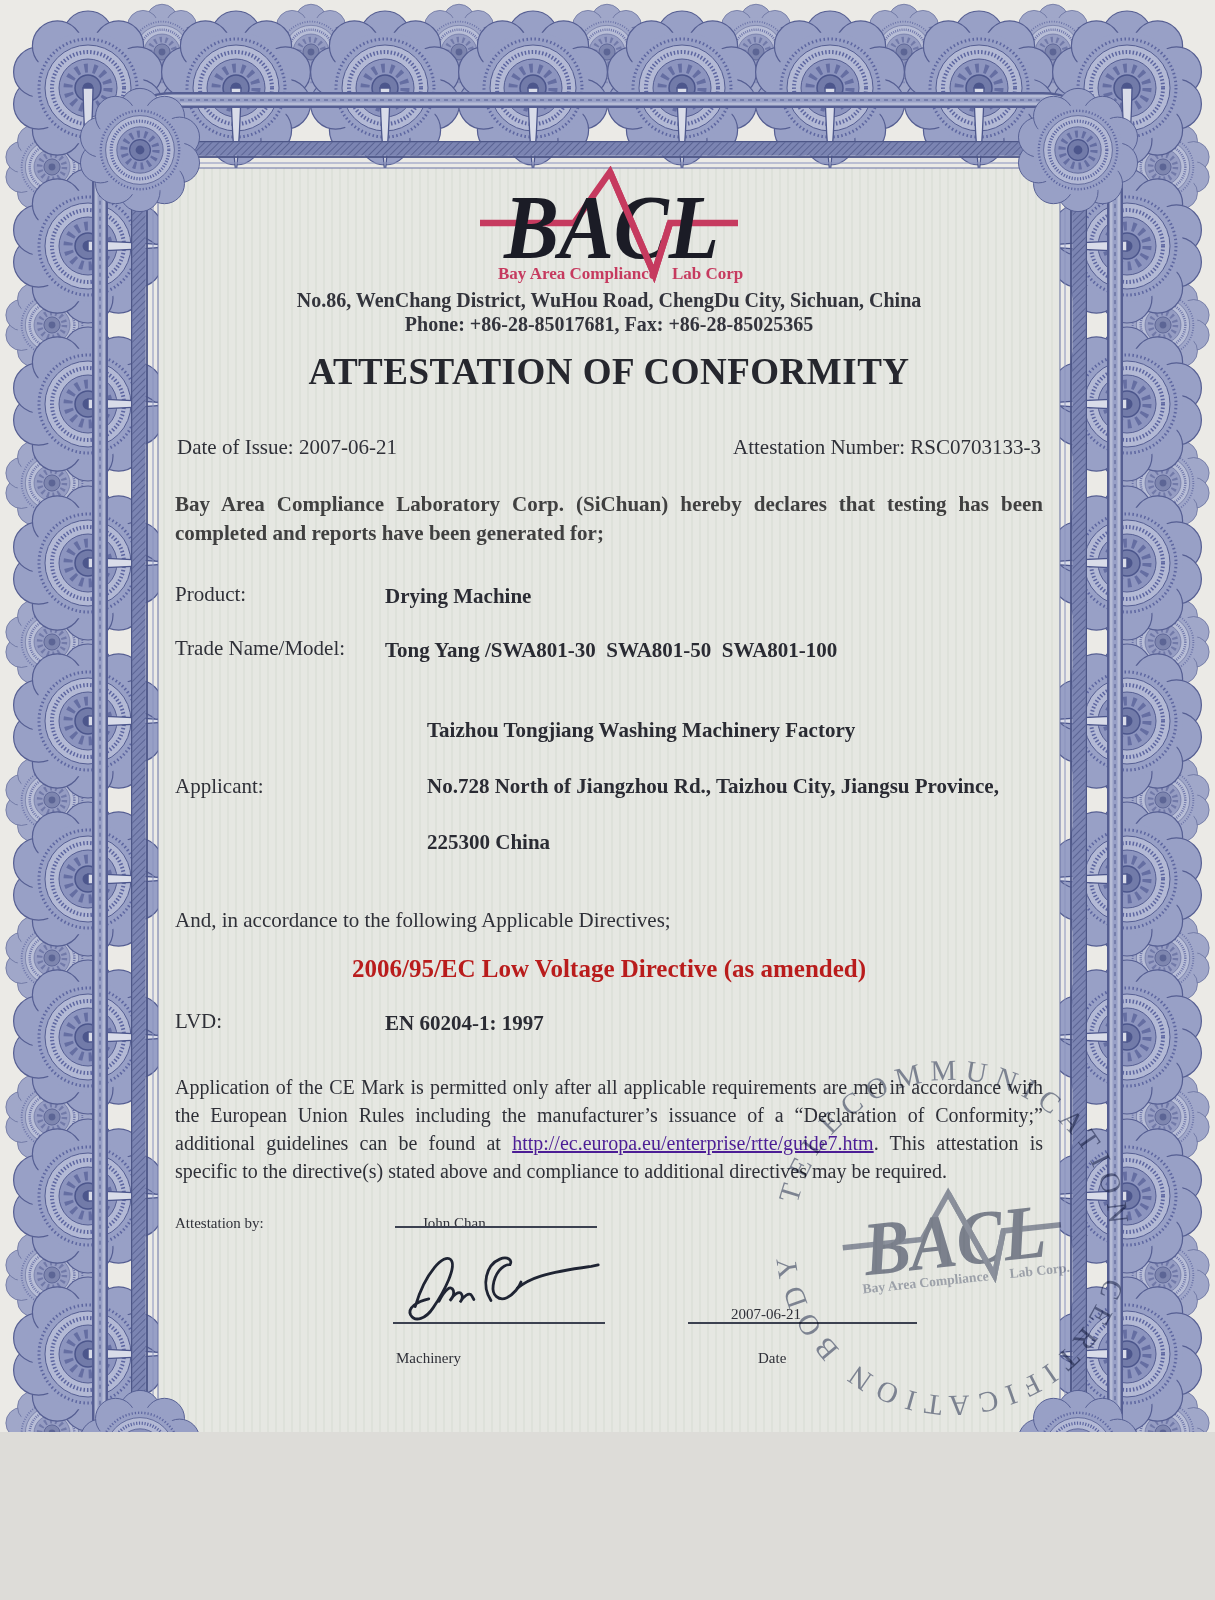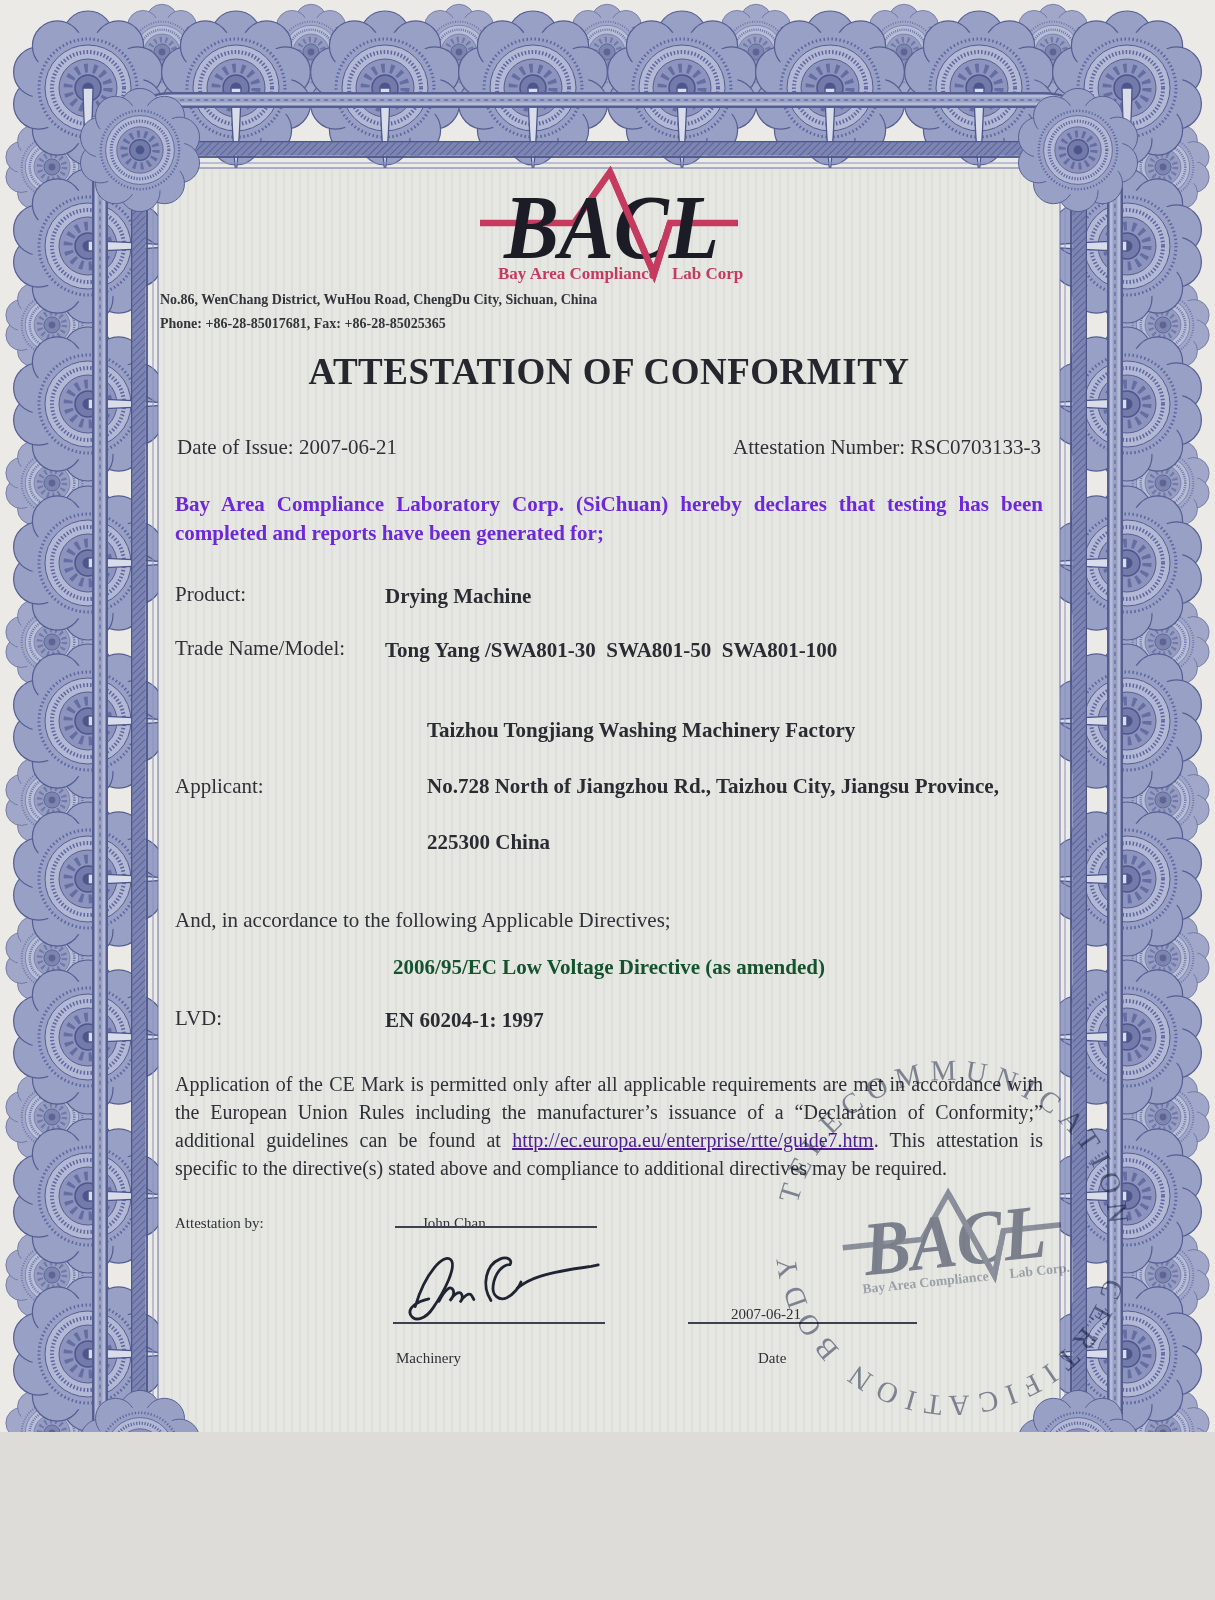--- a/index.html
+++ b/index.html
@@ -11,30 +11,30 @@
     font-family: "Liberation Serif", serif;
     color: #2f3038;
   }
   .border-svg { position: absolute; inset: 0; z-index: 1; }
   .content {
     position: absolute; left: 160px; top: 170px;
     width: 898px; height: 1262px;
     z-index: 2;
   }
   .logo-wrap { text-align: center; margin-top: -4px; }
-  .addr { font-weight: bold; font-size: 14px; line-height: 24px; color: #33343c; }
+  .addr { text-align: center; font-weight: bold; font-size: 20px; line-height: 24px; color: #33343c; }
   .title { text-align: center; font-size: 37px; font-weight: bold; letter-spacing: 0.5px; margin: 14px 0 0 0; color: #26272e; }
   .meta-row { display: flex; justify-content: space-between; margin: 42px 17px 0 17px; font-size: 21px; }
-  .decl { margin: 30px 15px 0 15px; font-size: 21px; font-weight: bold; line-height: 29px; text-align: justify; color: #6d28d9; }
+  .decl { margin: 30px 15px 0 15px; font-size: 21px; font-weight: bold; line-height: 29px; text-align: justify; color: #404040; }
   .frow { display: flex; margin: 26px 15px 0 15px; font-size: 21px; }
   .frow .lab { flex: 0 0 210px; }
   .frow .val { flex: 1; font-weight: bold; white-space: pre-wrap; line-height: 28px; color: #2a2b33; }
   .frow.center-lab { align-items: center; }
   .plain { margin: 24px 15px 0 15px; font-size: 21px; }
-  .directive { margin: 22px 0 0 0; text-align: center; font-size: 21px; font-weight: bold; color: #14532d; }
+  .directive { margin: 22px 0 0 0; text-align: center; font-size: 25px; font-weight: bold; color: #b91c1c; }
   .standards { margin: 12px 15px 0 15px; font-size: 21px; }
   .lvd-row { margin-top: 26px; }
   .fine-print { margin: 36px 15px 0 15px; font-size: 20px; line-height: 28px; text-align: justify; }
   .fine-print a { color: #4c1d95; }
   .sig-abs { position: absolute; font-size: 15px; margin-top: 20px; }
   .hline { position: absolute; height: 2px; background: #3c4150; }
   .sig-svg { position: absolute; left: 232px; top: 1072px; transform: rotate(-3deg); }
   .stamp {
     position: absolute; left: 762px; top: 1048px; width: 380px; height: 380px;
     z-index: 3; mix-blend-mode: multiply; opacity: 0.9;

